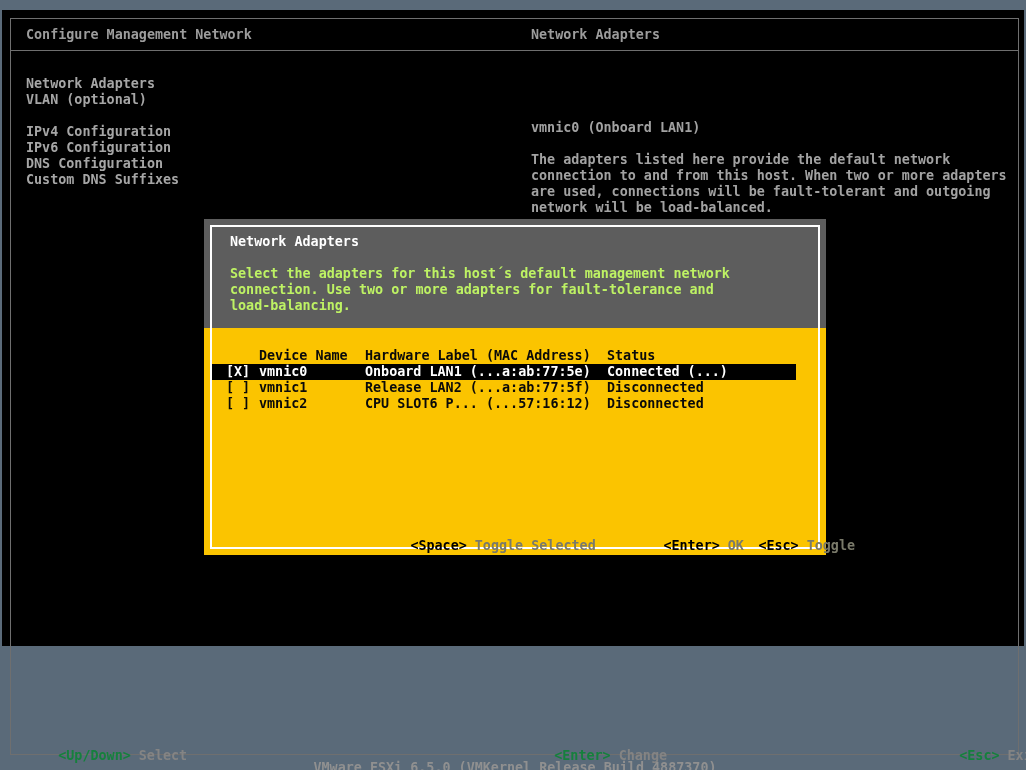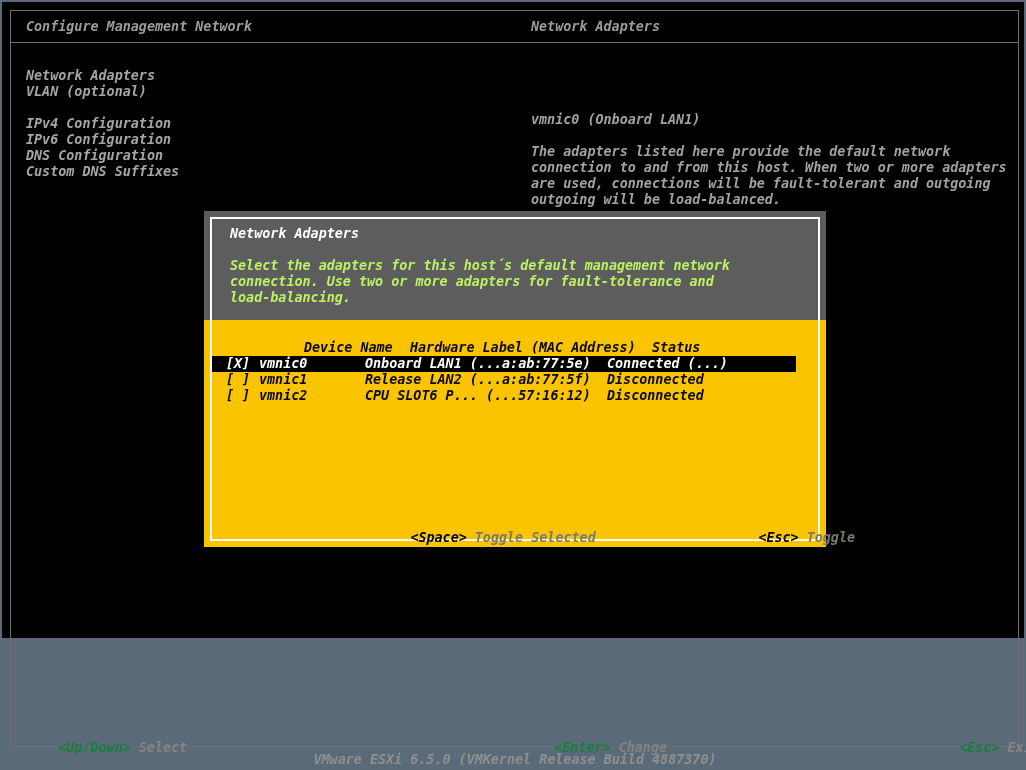--- a/index.html
+++ b/index.html
@@ -8,23 +8,22 @@
     width: 1026px; height: 770px;
     position: relative;
     background: #5a6a79; 
     font-family: "DejaVu Sans Mono", "Liberation Mono", monospace;
     font-weight: bold;
     font-size: 13.4px;
     line-height: 16px;
     overflow: hidden;
   }
   .screen {
-    position: absolute; left: 2px; top: 2px; width: 1022px; height: 636px;
+    position: absolute; left: 2px; top: 10px; width: 1022px; height: 636px;
     background: #000;
-    font-style: italic;
   }
   .abs { position: absolute; white-space: pre; }
   .frame {
     position: absolute; left: 8px; top: 8px; width: 1009px; height: 737px;
     border: 1px solid #6f6f6f;
   }
   .hdr-divider {
     position: absolute; left: 9px; top: 40px; width: 1007px; height: 0;
     border-top: 1px solid #6f6f6f;
   }
@@ -47,21 +46,21 @@
   }
   .dlg-top { position: absolute; left: 0; top: 0; width: 622px; height: 109px; background: #5d5d5d; }
   .dlg-bottom { position: absolute; left: 0; top: 109px; width: 622px; height: 227px; background: #fbc400; }
   .dlg-border {
     position: absolute; left: 6px; top: 6px; width: 610px; height: 324px;
     border: 2px solid #ffffff;
   }
   .dlg-title { color: #ffffff; left: 26px; top: 15px; }
   .dlg-desc { color: #bef264; left: 26px; }
 
-  .thead { top: 129px; margin-left: 45px; }
+  .thead { top: 129px; }
   .thead span, .trow span { position: absolute; white-space: pre; }
   .trow, .thead { position: absolute; left: 8px; width: 584px; height: 16px; color: #0a0a0a; }
   .trow.selected { background: #000000; color: #ffffff; }
   .col-cb  { left: 14px; }
   .col-dev { left: 47px; }
   .col-hw  { left: 153px; }
   .col-st  { left: 395px; }
   .thead .col-dev { left: 47px; }
 
   .dlg-footer-group { top: 303px; }
@@ -83,21 +82,21 @@
   <div class="abs menu-item" style="top:82px">VLAN (optional)</div>
   <div class="abs menu-item" style="top:114px">IPv4 Configuration</div>
   <div class="abs menu-item" style="top:130px">IPv6 Configuration</div>
   <div class="abs menu-item" style="top:146px">DNS Configuration</div>
   <div class="abs menu-item" style="top:162px">Custom DNS Suffixes</div>
 
   <div class="abs info-text" style="top:66px">vmnic0 (Onboard LAN1)</div>
   <div class="abs info-text" style="top:98px">The adapters listed here provide the default network</div>
   <div class="abs info-text" style="top:114px">connection to and from this host. When two or more adapters</div>
   <div class="abs info-text" style="top:130px">are used, connections will be fault-tolerant and outgoing</div>
-  <div class="abs info-text" style="top:146px">outgoing will be load-balanced.</div>
+  <div class="abs info-text" style="top:146px">network will be load-balanced.</div>
 
   <div class="dialog">
     <div class="dlg-top"></div>
     <div class="dlg-bottom"></div>
     <div class="dlg-border"></div>
 
     <div class="abs dlg-title">Network Adapters</div>
     <div class="abs dlg-desc" style="top:47px">Select the adapters for this host´s default management network</div>
     <div class="abs dlg-desc" style="top:63px">connection. Use two or more adapters for fault-tolerance and</div>
     <div class="abs dlg-desc" style="top:79px">load-balancing.</div>
@@ -123,20 +122,23 @@
     <div class="trow" style="top:177px">
       <span class="col-cb">[ ]</span>
       <span class="col-dev">vmnic2</span>
       <span class="col-hw">CPU SLOT6 P... (...57:16:12)</span>
       <span class="col-st">Disconnected</span>
     </div>
 
     <div class="abs dlg-footer-group" style="left:158px">
       <span class="df-key">&lt;Space&gt;</span><span class="df-label">Toggle Selected</span>
     </div>
+    <div class="abs dlg-footer-group" style="left:411px">
+      <span class="df-key">&lt;Enter&gt;</span><span class="df-label">OK</span>
+    </div>
     <div class="abs dlg-footer-group" style="left:506px">
       <span class="df-key">&lt;Esc&gt;</span><span class="df-label">Toggle</span>
     </div>
   </div>
 
   <div class="abs bottombar-group" style="left:24px">
     <span class="bb-key">&lt;Up/Down&gt;</span><span class="bb-label">Select</span>
   </div>
   <div class="abs bottombar-group" style="left:520px">
     <span class="bb-key">&lt;Enter&gt;</span><span class="bb-label">Change</span>

